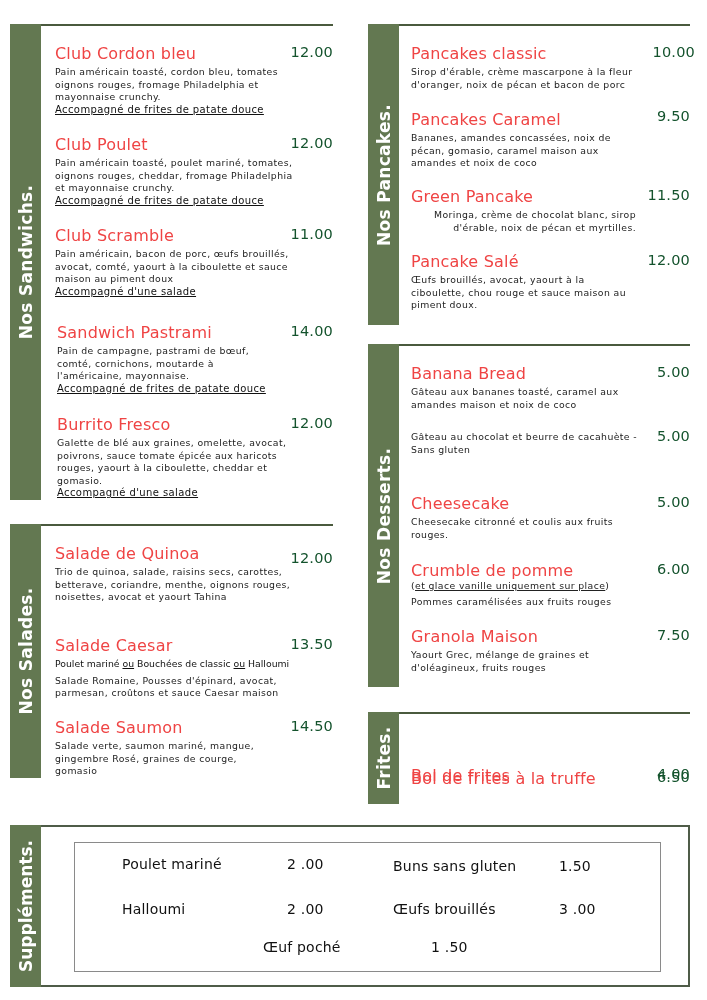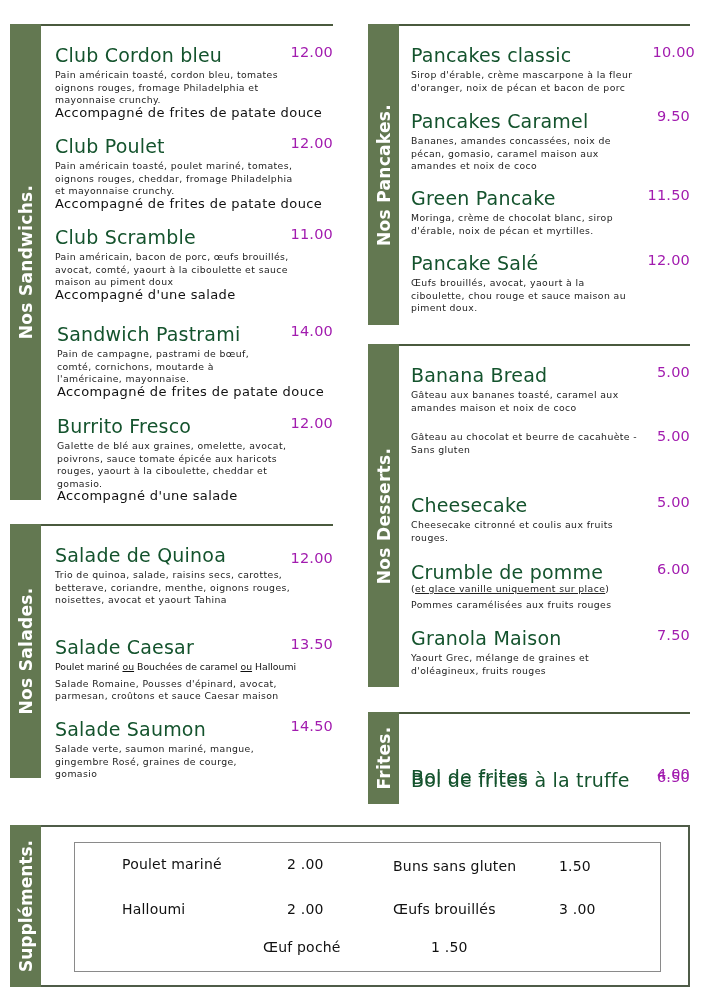--- a/index.html
+++ b/index.html
@@ -10,24 +10,24 @@
   .section .topline { position: absolute; left: 0; right: 0; top: 0; height: 2px; background: #4a5a3e; }
   .section .bar { position: absolute; left: 0; top: 0; width: 31px; background: #637851; }
   .section .bar .label {
     position: absolute; left: 50%; top: 50%;
     transform: translate(-50%, -50%) rotate(-90deg);
     white-space: nowrap; color: #fff; font-weight: bold; font-size: 17px;
     letter-spacing: 0.3px;
   }
   .items { position: absolute; left: 45px; right: 0; top: 18px; }
   .item { position: relative; }
-  .item .name { font-size: 19px; font-weight: 500; color: #14532d; letter-spacing: 0.2px; }
-  .item .price { position: absolute; right: 0; top: 0; font-size: 14.5px; color: #a21caf; letter-spacing: 0.2px; }
+  .item .name { font-size: 16px; font-weight: 500; color: #ef4444; letter-spacing: 0.2px; }
+  .item .price { position: absolute; right: 0; top: 0; font-size: 14.5px; color: #14532d; letter-spacing: 0.2px; }
   .item .desc { font-size: 9.3px; line-height: 12.6px; color: #222; margin-top: 3px; letter-spacing: 0.4px; }
-  .item .extra { font-size: 13px; line-height: 12.6px; color: #111; letter-spacing: 0.4px; font-weight: 500; }
+  .item .extra { font-size: 10px; line-height: 12.6px; color: #111; text-decoration: underline; letter-spacing: 0.4px; font-weight: 500; }
   .item .note { font-size: 9.3px; line-height: 12.6px; color: #111; margin-top: 3px; font-weight: 500; }
   .item .note u { text-decoration: underline; }
 
   .supp-frame { position: absolute; left: 10px; top: 825px; width: 680px; height: 162px; border: 2px solid #4f5c48; border-left: none; }
   .supp-bar { position: absolute; left: 10px; top: 825px; width: 31px; height: 162px; background: #637851; }
   .supp-bar .label {
     position: absolute; left: 50%; top: 50%;
     transform: translate(-50%, -50%) rotate(-90deg);
     white-space: nowrap; color: #fff; font-weight: bold; font-size: 17px;
   }
@@ -83,21 +83,21 @@
   </div>
   <div class="items" style="top:20px;">
     <div class="item" style="position:absolute; top:0; left:0; right:0;">
       <div class="name">Salade de Quinoa</div>
       <div class="price" style="top:6px;">12.00</div>
       <div class="desc" style="width:240px;">Trio de quinoa, salade, raisins secs, carottes, betterave, coriandre, menthe, oignons rouges, noisettes, avocat et yaourt Tahina</div>
     </div>
     <div class="item" style="position:absolute; top:92px; left:0; right:0;">
       <div class="name">Salade Caesar</div>
       <div class="price">13.50</div>
-      <div class="note"><span>Poulet mariné </span><u>ou</u><span> Bouchées de caramel </span><u>ou</u><span> Halloumi</span></div>
+      <div class="note"><span>Poulet mariné </span><u>ou</u><span> Bouchées de classic </span><u>ou</u><span> Halloumi</span></div>
       <div class="desc" style="width:245px; margin-top:4px;">Salade Romaine, Pousses d'épinard, avocat, parmesan, croûtons et sauce Caesar maison</div>
     </div>
     <div class="item" style="position:absolute; top:174px; left:0; right:0;">
       <div class="name">Salade Saumon</div>
       <div class="price">14.50</div>
       <div class="desc" style="width:220px;">Salade verte, saumon mariné, mangue, gingembre Rosé, graines de courge, gomasio</div>
     </div>
   </div>
 </div>
 
@@ -113,21 +113,21 @@
       <div class="desc" style="width:240px;">Sirop d'érable, crème mascarpone à la fleur d'oranger, noix de pécan et bacon de porc</div>
     </div>
     <div class="item" style="position:absolute; top:66px; left:0; right:0;">
       <div class="name">Pancakes Caramel</div>
       <div class="price" style="top:-2px;">9.50</div>
       <div class="desc" style="width:220px;">Bananes, amandes concassées, noix de pécan, gomasio, caramel maison aux amandes et noix de coco</div>
     </div>
     <div class="item" style="position:absolute; top:143px; left:0; right:0;">
       <div class="name">Green Pancake</div>
       <div class="price">11.50</div>
-      <div class="desc" style="width:225px;">Moringa, crème de chocolat blanc, sirop d'érable, noix de pécan et myrtilles.</div>
+      <div class="desc" style="width:225px;text-align:right;">Moringa, crème de chocolat blanc, sirop d'érable, noix de pécan et myrtilles.</div>
     </div>
     <div class="item" style="position:absolute; top:208px; left:0; right:0;">
       <div class="name">Pancake Salé</div>
       <div class="price">12.00</div>
       <div class="desc" style="width:230px;">Œufs brouillés, avocat, yaourt à la ciboulette, chou rouge et sauce maison au piment doux.</div>
     </div>
   </div>
 </div>
 
 <div class="section" style="left:368px; top:344px; width:322px; height:343px;">

